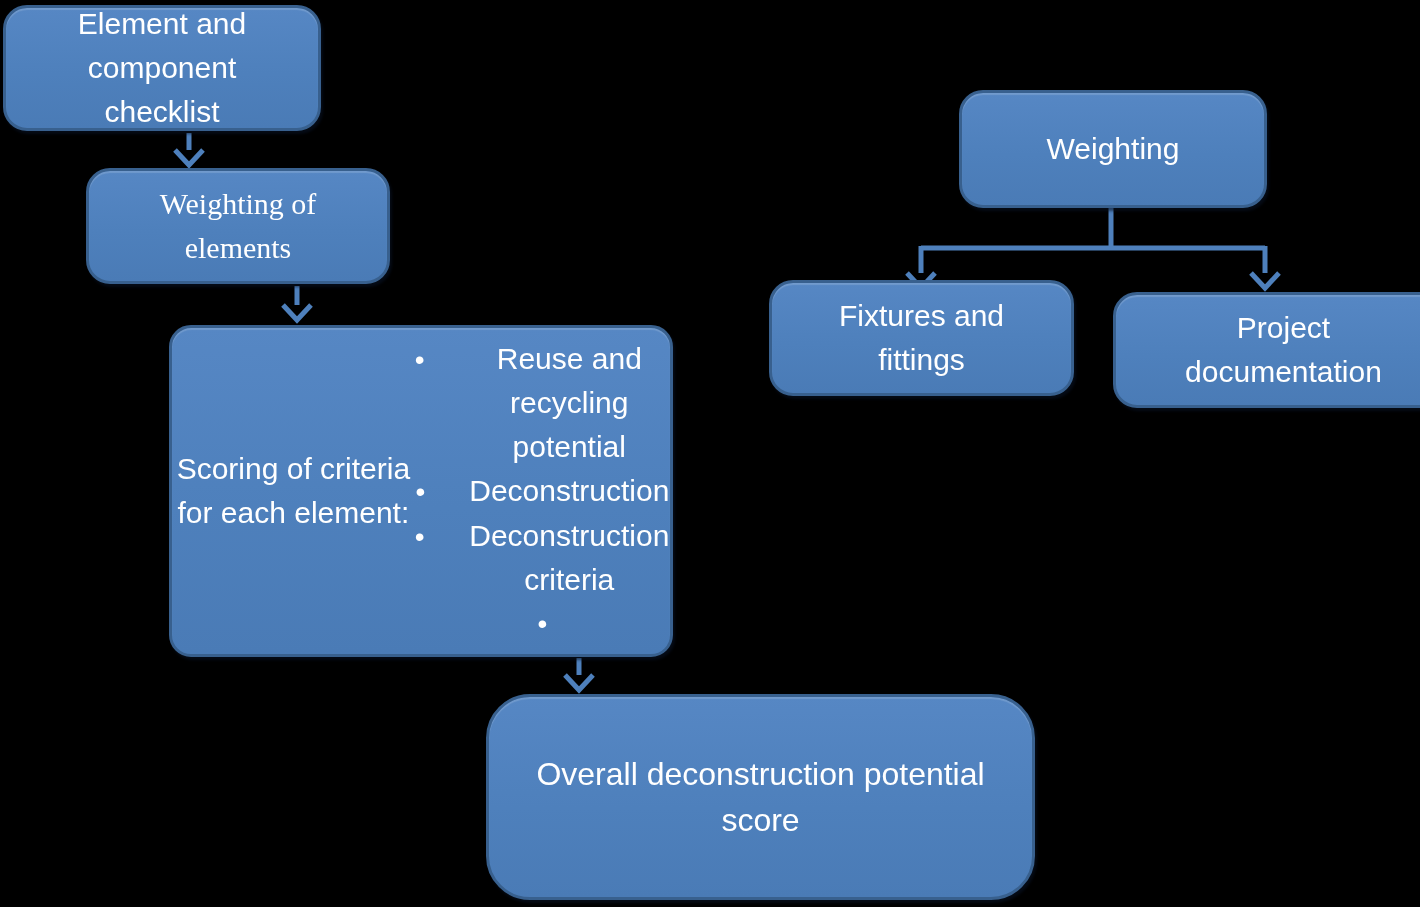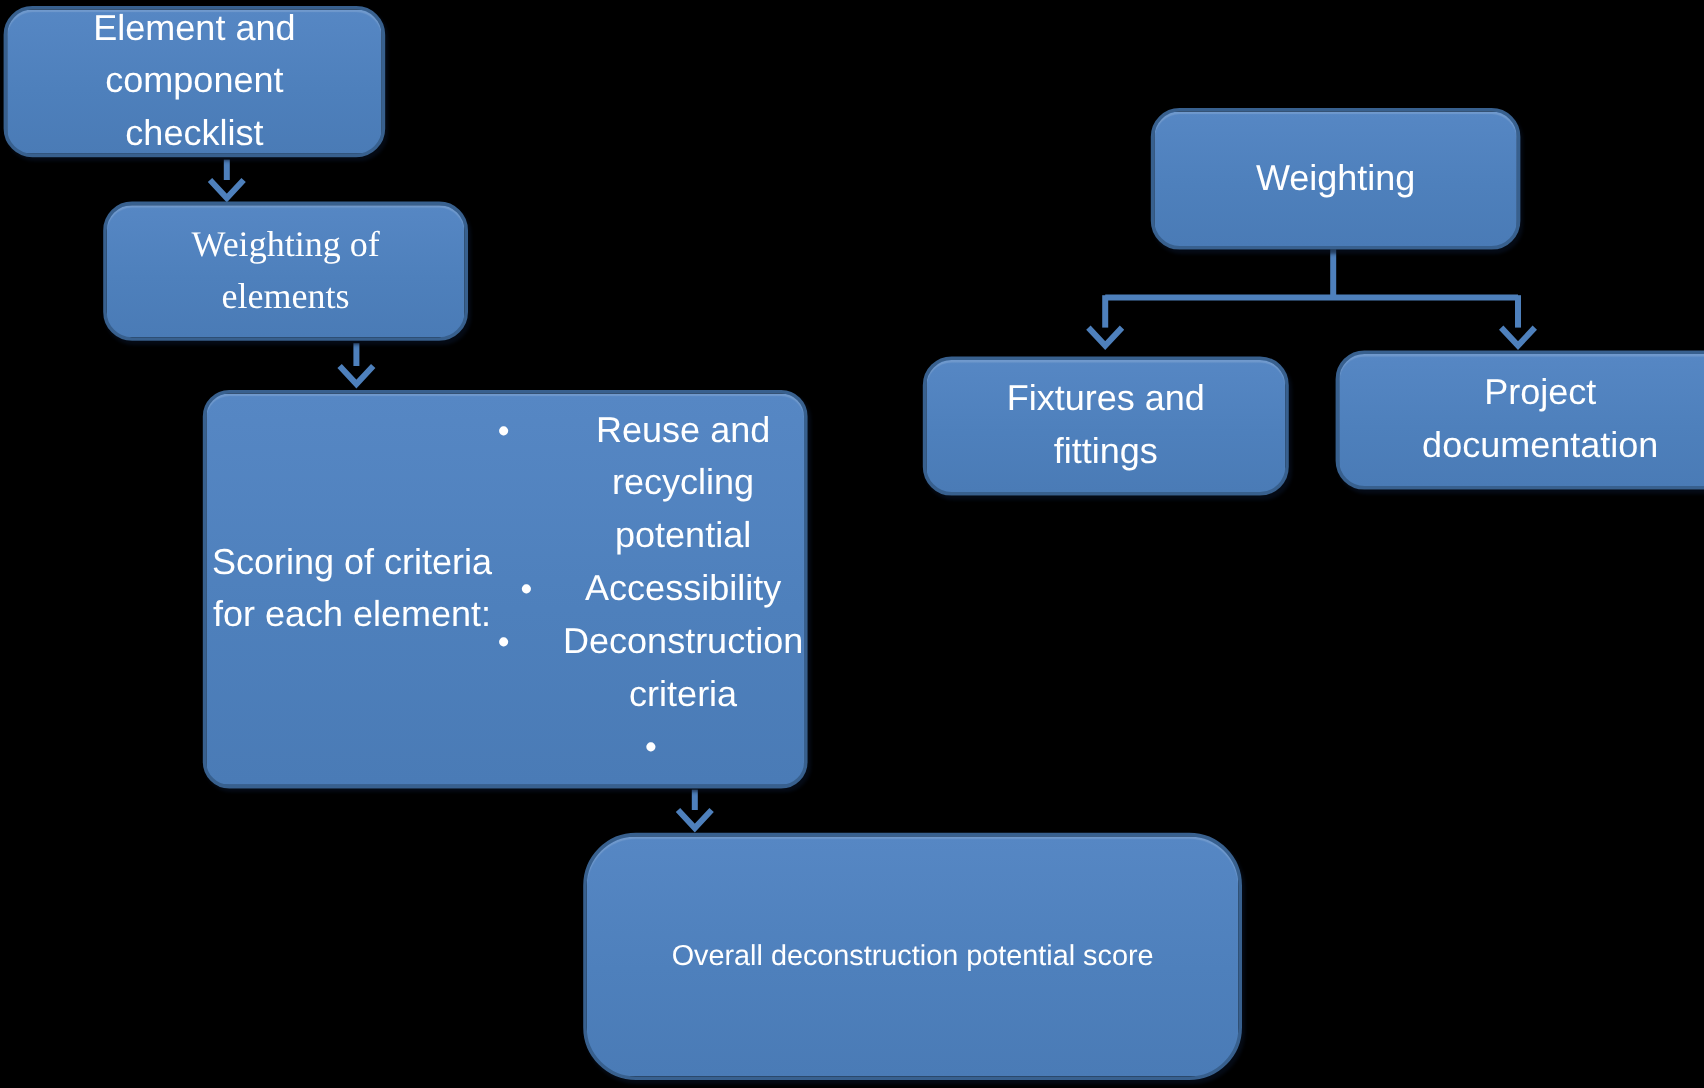--- a/index.html
+++ b/index.html
@@ -40,26 +40,26 @@
 
   
   .n-element   { left: 3px;   top: 5px;   width: 318px; height: 126px; }
   .n-element .label { max-width: 252px; }
   .n-weighting { left: 86px;  top: 168px; width: 304px; height: 116px; }
   .n-weighting .label { max-width: 262px; font-family: Liberation Serif, serif; }
   .n-scoring   { left: 169px; top: 325px; width: 504px; height: 332px;
                  border-radius: 22px; flex-direction: row; justify-content: center; }
   .n-scoring .scoring-title { max-width: 470px; }
   .n-overall   { left: 486px; top: 694px; width: 549px; height: 206px;
-                 border-radius: 44px; font-size: 24px; line-height: 46px; }
+                 border-radius: 44px; font-size: 32px; line-height: 46px; }
   .n-overall .label { max-width: 502px; }
 
   
   .n-checklist { left: 959px;  top: 90px;  width: 308px; height: 118px; }
-  .n-fixtures  { left: 769px;  top: 297px; width: 305px; height: 116px; }
+  .n-fixtures  { left: 769px;  top: 280px; width: 305px; height: 116px; }
   .n-fixtures .label { max-width: 252px; }
   .n-project   { left: 1113px; top: 292px; width: 341px; height: 116px; }
   .n-project .label { max-width: 282px; }
 
   
   .bullet-line {
     display: flex;
     justify-content: center;
     align-items: baseline;
     gap: 44px;
@@ -114,21 +114,21 @@
 
   <div class="node n-scoring">
     <span class="label scoring-title">Scoring of criteria for each element:</span>
     <div style="width:100%;">
         <div class="bullet-line">
           <span class="bullet-dot">•</span>
           <span class="bullet-text">Reuse and recycling potential</span>
         </div>
         <div class="bullet-line">
           <span class="bullet-dot">•</span>
-          <span class="bullet-text">Accessibility</span>
+          <span class="bullet-text">Deconstruction</span>
         </div>
         <div class="bullet-line">
           <span class="bullet-dot">•</span>
           <span class="bullet-text">Deconstruction criteria</span>
         </div>
         <div class="bullet-line">
           <span class="bullet-dot">•</span>
         </div>
       </div>
   </div>

